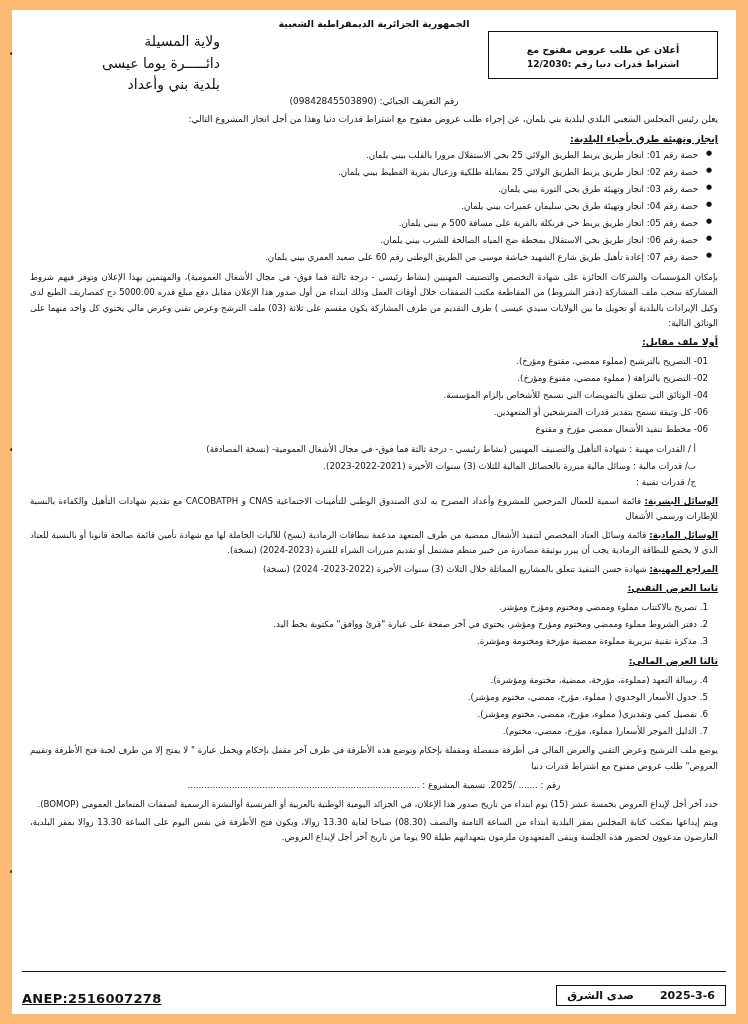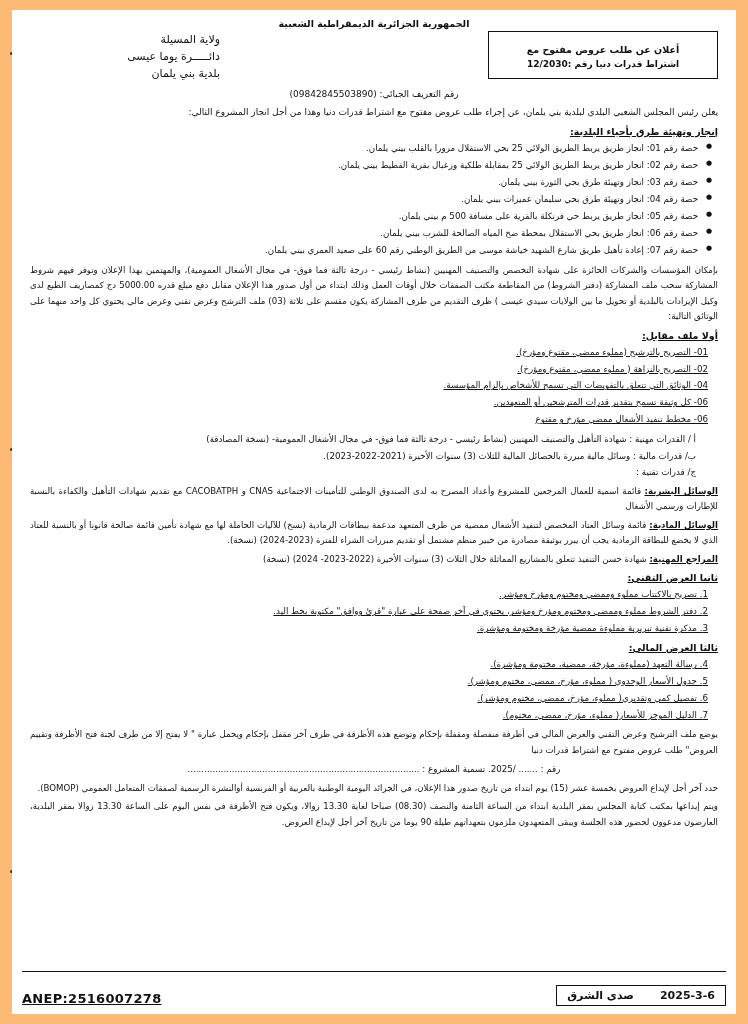--- a/index.html
+++ b/index.html
@@ -46,38 +46,38 @@
     margin: 2px 0 2px 0;
   }
   .hdr-row {
     display: flex;
     justify-content: space-between;
     align-items: flex-start;
     margin-top: 2px;
   }
   .hdr-right {
     text-align: right;
-    font-size: 11px;
+    font-size: 14px;
     line-height: 1.55;
     min-width: 190px;
   }
   .hdr-right div { white-space: nowrap; }
   .hdr-left { width: 230px; }
   .stamp {
     border: 1.6px solid #111;
     padding: 10px 8px 6px 8px;
     text-align: center;
     font-size: 9.5px;
     font-weight: bold;
     line-height: 1.6;
     position: relative;
   }
   .stamp .line2 { font-size: 9px; }
   .nif {
-    margin-top: 7px;
+    margin-top: 0;
     font-size: 9px;
     text-align: center;
     direction: rtl;
   }
   
   .para {
     font-size: 9px;
     line-height: 1.75;
     text-align: justify;
     margin: 6px 0 2px 0;
@@ -103,23 +103,22 @@
   }
   ul.lots li::before {
     content: "\25CF";
     position: absolute;
     right: 0;
     top: 0;
     font-size: 7px;
   }
   ol.plain {
     list-style: none;
-    margin: 0 10px 3px 0;
+    margin: 6px 10px 3px 0;
     padding: 0;
-    text-decoration: underline;
   }
   ol.plain li {
     font-size: 8.7px;
     line-height: 1.95;
     text-align: right;
   }
   .indent-sub {
     font-size: 8.7px;
     line-height: 1.9;
     margin-right: 22px;
@@ -186,21 +185,21 @@
     <div class="hdr-row">
       <div class="hdr-left">
         <div class="stamp">
           <div>أعلان عن طلب عروض مفتوح مع</div>
           <div class="line2">اشتراط قدرات دنيا رقم :12/2030</div>
         </div>
       </div>
       <div class="hdr-right">
         <div>ولاية المسيلة</div>
         <div>دائـــــرة يوما عيسى</div>
-        <div>بلدية بني يلمان</div>
+        <div>بلدية بني وأعداد</div>
       </div>
     </div>
 
     <div class="nif">رقم التعريف الجبائي: (09842845503890)</div>
 
     <div class="para">يعلن رئيس المجلس الشعبي البلدي لبلدية بني يلمان، عن إجراء طلب عروض مفتوح مع اشتراط قدرات دنيا وهذا من أجل انجاز المشروع التالي:</div>
     <div class="section-title">إنجاز وتهيئة طرق بأحياء البلدية:</div>
 
     <ul class="lots">
       <li>حصة رقم 01: انجاز طريق يربط الطريق الولائي 25 بحي الاستقلال مرورا بالقلب بيني يلمان.</li>

